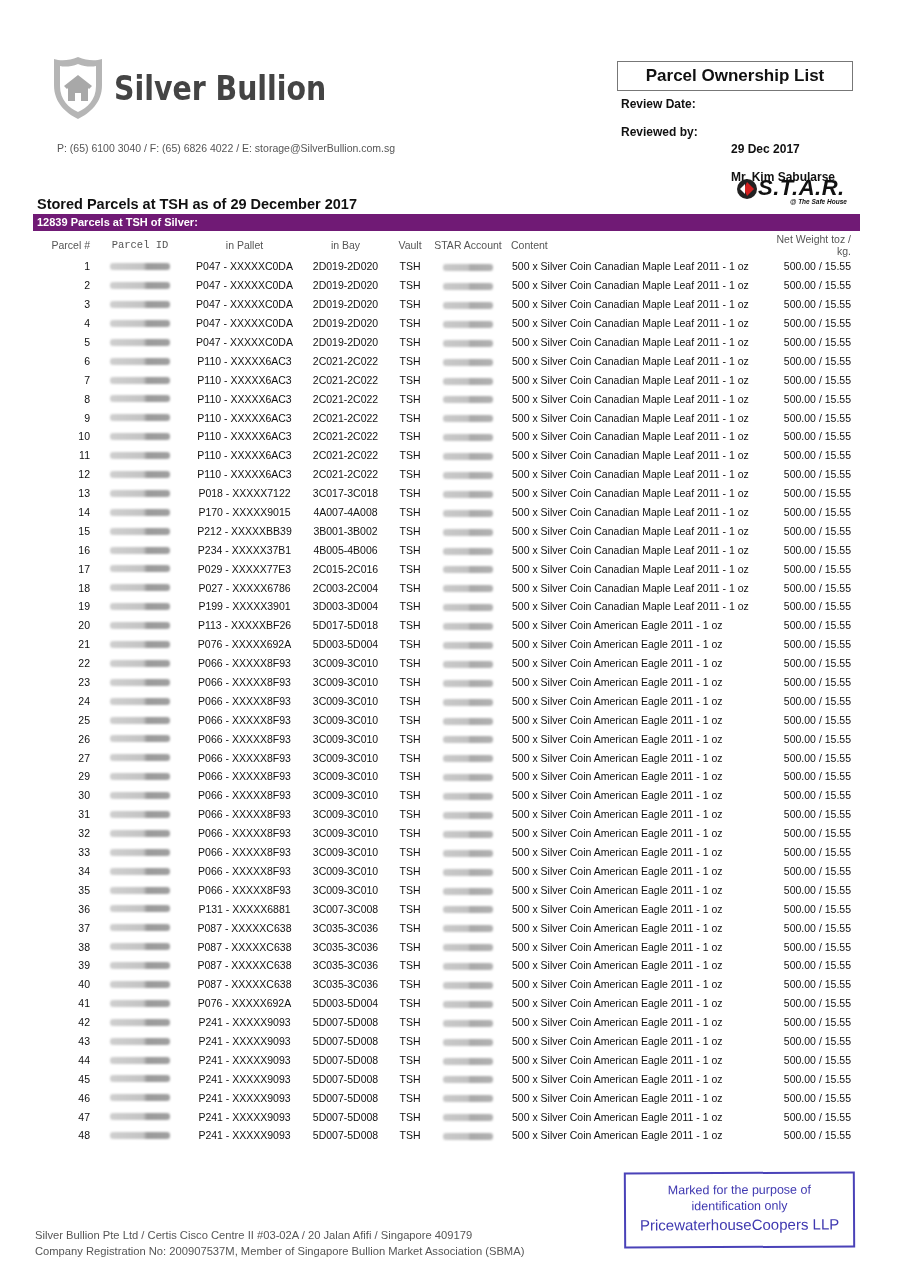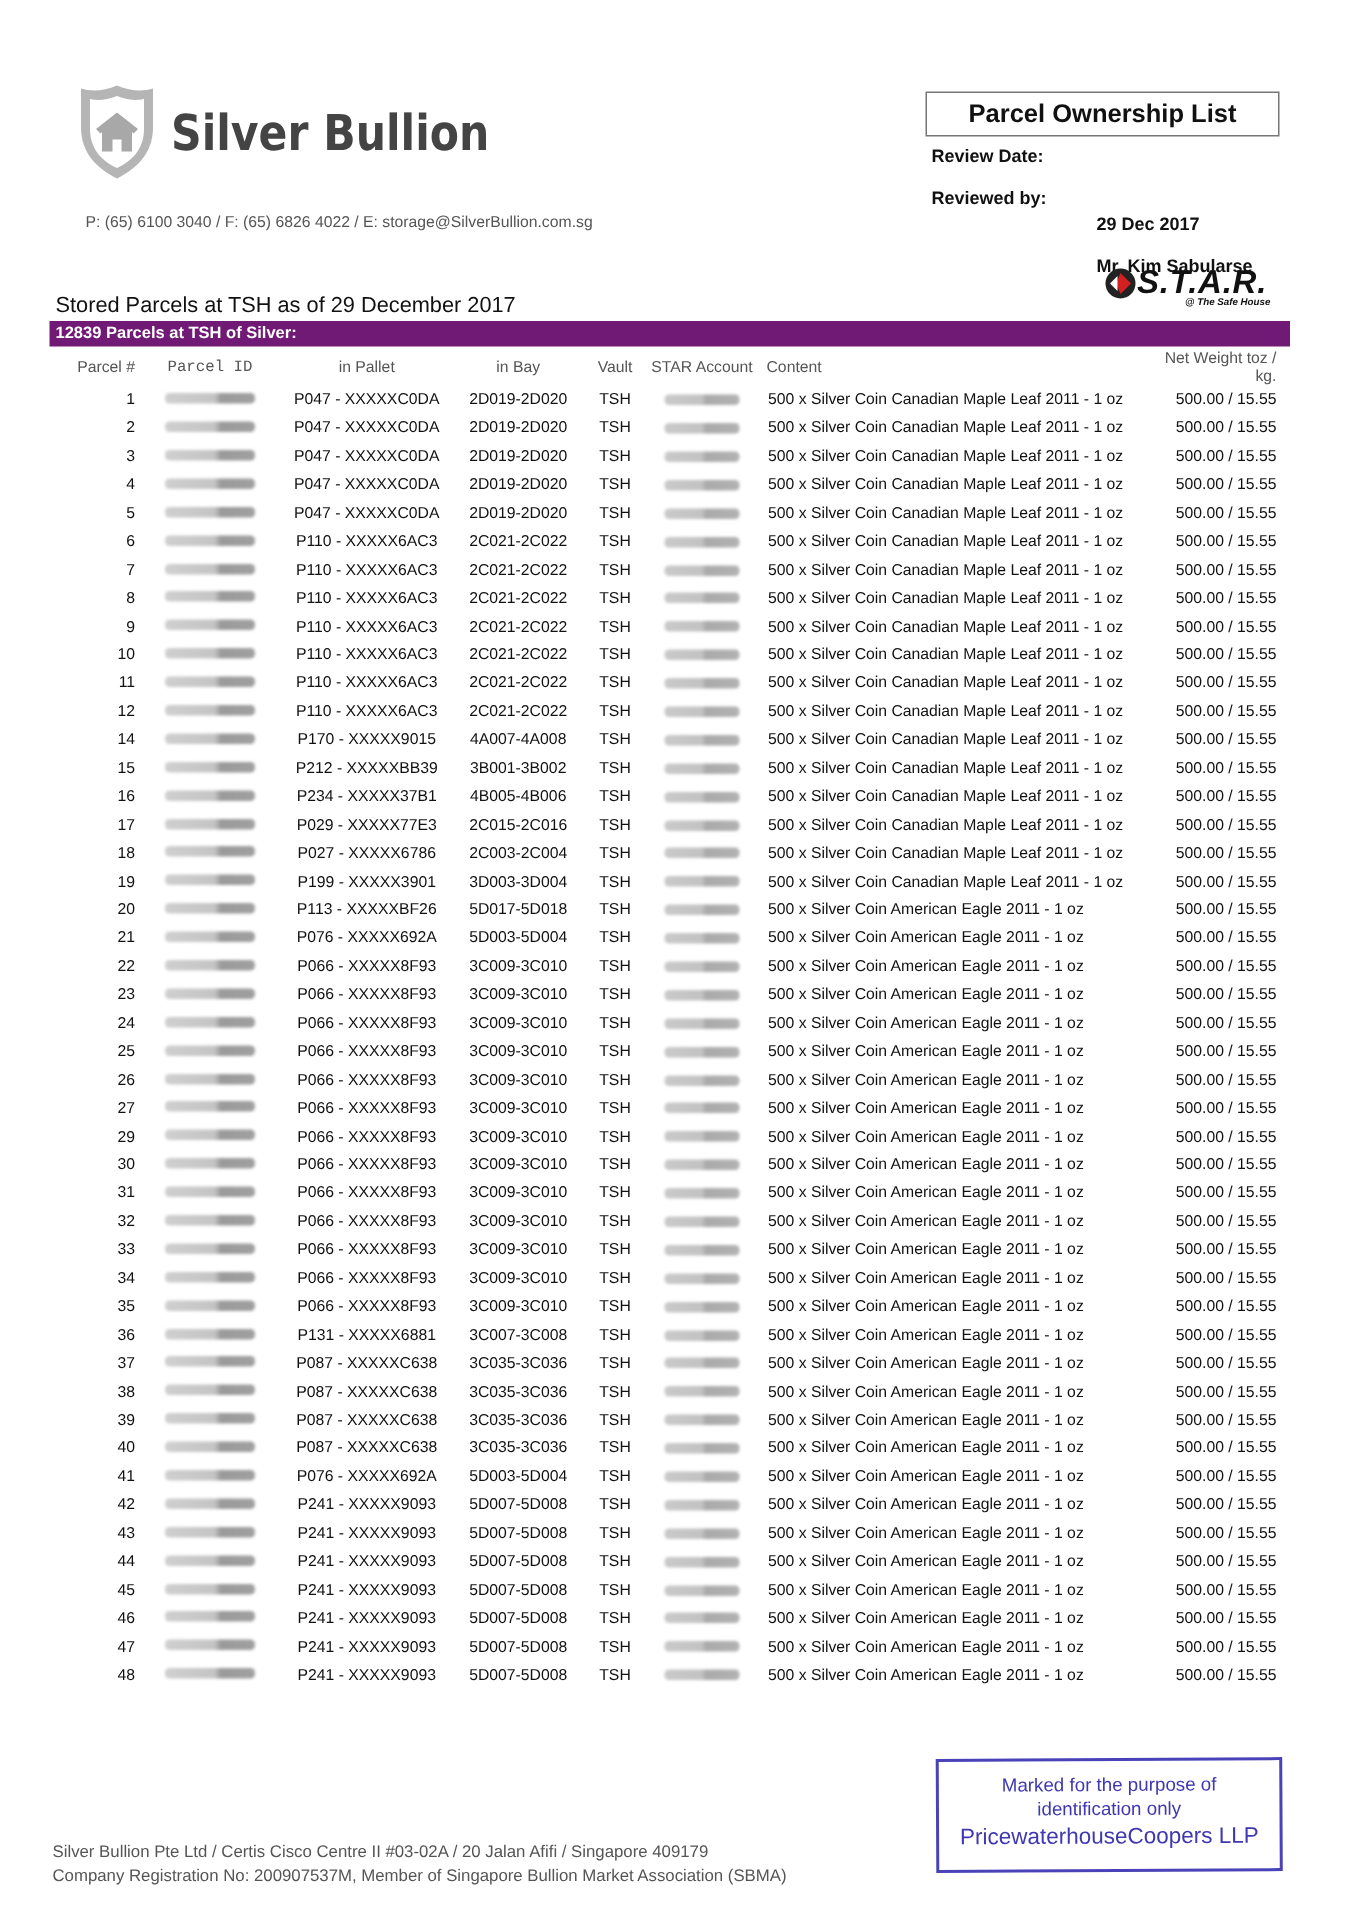--- a/index.html
+++ b/index.html
@@ -7,21 +7,21 @@
   .logo{position:absolute;left:52px;top:55px;display:flex;align-items:center;}
   .logo svg{display:block}
   .brand{font-family:"DejaVu Sans","Liberation Sans",sans-serif;font-weight:bold;font-size:33px;color:#444;margin-left:10px;letter-spacing:0px;transform:scaleX(0.86);transform-origin:left center;}
   .contact{position:absolute;left:57px;top:142px;font-size:10.5px;color:#555;}
   .title-box{position:absolute;left:617px;top:61px;width:234px;height:28px;border:1.5px solid #777;display:flex;align-items:center;justify-content:center;font-size:17px;font-weight:bold;color:#111;}
   .meta-label{position:absolute;left:621px;font-size:12px;font-weight:bold;}
   .meta-val{position:absolute;left:731px;font-size:12px;font-weight:bold;margin-top:45px;}
   .star{position:absolute;left:736px;top:178px;width:118px;height:30px;}
   .star .txt{position:absolute;left:22px;top:-3px;font-size:22px;font-weight:bold;font-style:italic;color:#111;letter-spacing:0.5px;}
   .star .sub{position:absolute;left:54px;top:20px;font-size:6.5px;font-weight:bold;font-style:italic;color:#111;}
-  .section-title{position:absolute;left:37px;top:196px;font-size:14.5px;font-weight:normal;}
+  .section-title{position:absolute;left:37px;top:196px;font-size:14.5px;font-weight:bold;}
   .bar{position:absolute;left:33px;top:214px;width:827px;height:17px;background:#701a75;color:#fff;font-size:11px;font-weight:bold;line-height:17px;padding-left:4px;box-sizing:border-box;}
   table{position:absolute;left:33px;top:233px;width:827px;border-collapse:collapse;table-layout:fixed;font-size:10.5px;}
   th{font-weight:normal;color:#555;height:17px;padding:0;font-size:10.5px;}
   td{height:18.9px;padding:0;white-space:nowrap;}
   .c-num{width:57px;text-align:right;padding-right:0;}
   .c-id{width:100px;text-align:center;font-family:Liberation Mono, monospace;}
   .c-pal{width:109px;text-align:center;}
   .c-bay{width:93px;text-align:center;}
   .c-vault{width:36px;text-align:center;}
   .c-acct{width:80px;text-align:center;}
@@ -202,20 +202,30 @@
         <td class="c-num">12</td>
         <td class="c-id"><span class="blur id" title="[redacted]"></span></td>
         <td class="c-pal">P110 - XXXXX6AC3</td>
         <td class="c-bay">2C021-2C022</td>
         <td class="c-vault">TSH</td>
         <td class="c-acct"><span class="blur acct" title="[redacted]"></span></td>
         <td class="c-content">500 x Silver Coin Canadian Maple Leaf 2011 - 1 oz</td>
         <td class="c-wt">500.00 / 15.55</td>
       </tr>
       <tr>
+        <td class="c-num">13</td>
+        <td class="c-id"><span class="blur id" title="[redacted]"></span></td>
+        <td class="c-pal">P018 - XXXXX7122</td>
+        <td class="c-bay">3C017-3C018</td>
+        <td class="c-vault">TSH</td>
+        <td class="c-acct"><span class="blur acct" title="[redacted]"></span></td>
+        <td class="c-content">500 x Silver Coin Canadian Maple Leaf 2011 - 1 oz</td>
+        <td class="c-wt">500.00 / 15.55</td>
+      </tr>
+      <tr>
         <td class="c-num">14</td>
         <td class="c-id"><span class="blur id" title="[redacted]"></span></td>
         <td class="c-pal">P170 - XXXXX9015</td>
         <td class="c-bay">4A007-4A008</td>
         <td class="c-vault">TSH</td>
         <td class="c-acct"><span class="blur acct" title="[redacted]"></span></td>
         <td class="c-content">500 x Silver Coin Canadian Maple Leaf 2011 - 1 oz</td>
         <td class="c-wt">500.00 / 15.55</td>
       </tr>
       <tr>

